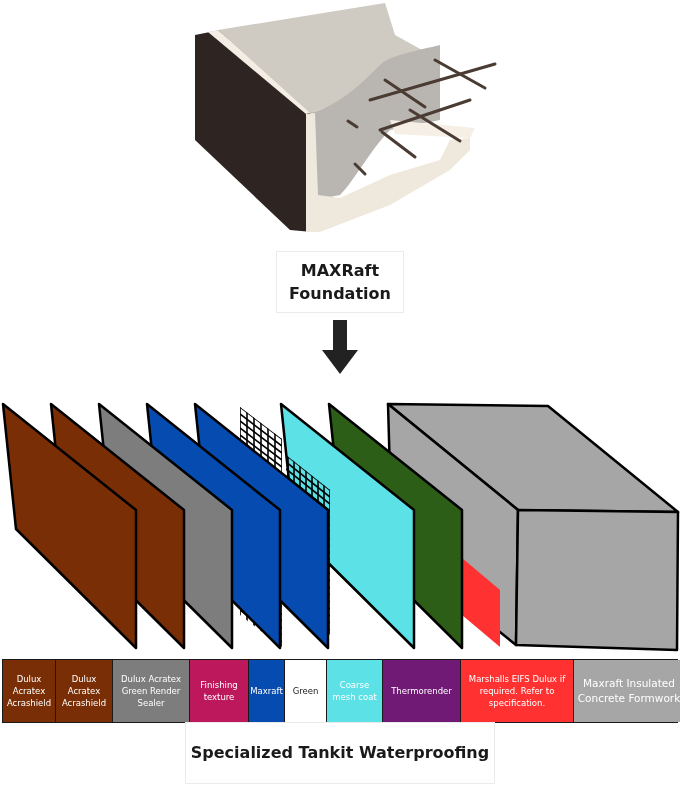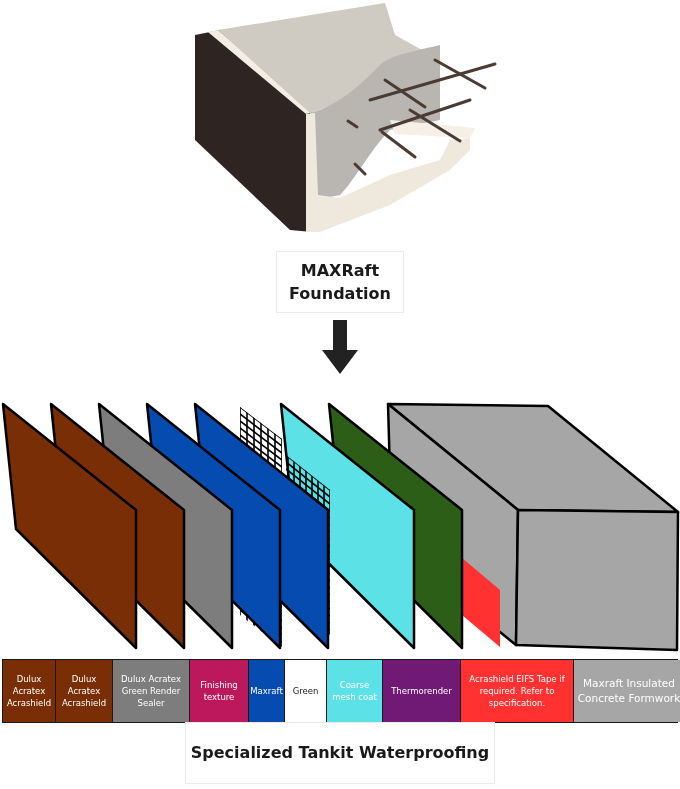--- a/index.html
+++ b/index.html
@@ -228,21 +228,21 @@
         <div>mesh coat</div>
       </div>
     </div>
     <div class="cell" style="background: #701a75; color: rgb(255, 255, 255); width: 77px; flex: 0 0 77px;">
       <div>
         <div>Thermorender</div>
       </div>
     </div>
     <div class="cell" style="background: rgb(255, 49, 49); color: rgb(255, 255, 255); width: 112px; flex: 0 0 112px;">
       <div>
-        <div>Acrashield EIFS Tape if</div>
+        <div>Marshalls EIFS Dulux if</div>
         <div>required. Refer to</div>
         <div>specification.</div>
       </div>
     </div>
     <div class="cell" style="background: rgb(166, 166, 166); color: rgb(255, 255, 255); width: 110px; flex: 0 0 110px; font-size: 10.5px; line-height: 15px;">
       <div>
         <div>Maxraft Insulated</div>
         <div>Concrete Formwork</div>
       </div>
     </div>

